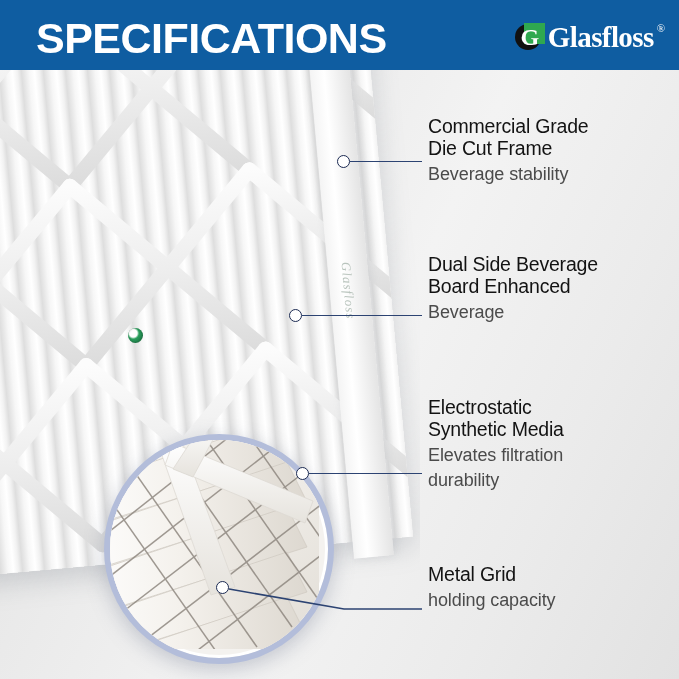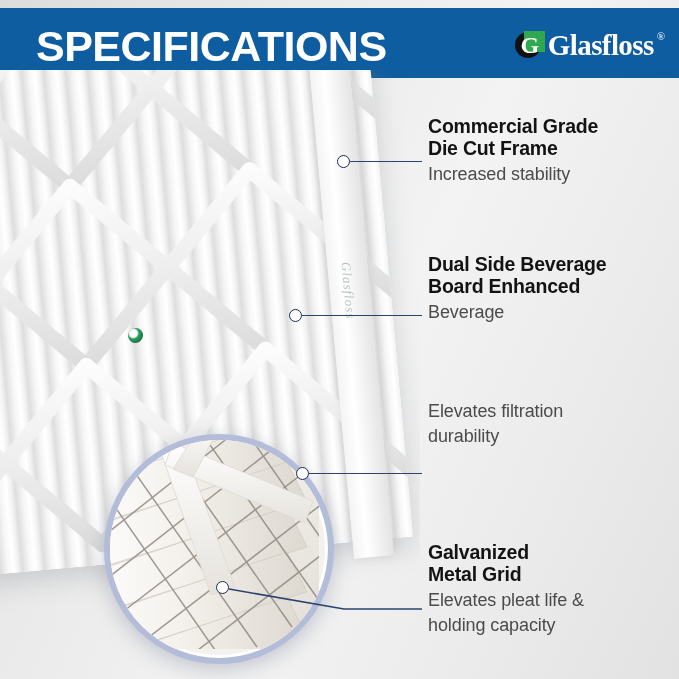--- a/index.html
+++ b/index.html
@@ -12,21 +12,21 @@
     width: 679px;
     height: 679px;
     overflow: hidden;
     font-family: "Liberation Sans", sans-serif;
     background: linear-gradient(115deg, #dcdcdc 0%, #e9e9e9 28%, #f3f3f3 55%, #ebebeb 78%, #e2e2e2 100%);
   }
 
   
   #header {
     position: absolute;
-    left: 0; top: 8px;
+    left: 0; top: 0;
     width: 679px; height: 70px;
     background: #0f5da1;
     overflow: hidden;
   }
   #header-title {
     position: absolute;
     left: 36px; top: 14px;
     font-size: 43px;
     font-weight: bold;
     letter-spacing: -0.5px;
@@ -184,21 +184,21 @@
 
   
   .spec-block {
     position: absolute;
     left: 428px;
     width: 248px;
   }
   .spec-title {
     color: #131313;
     font-size: 19.5px;
-    font-weight: bold;
+    font-weight: normal;
     line-height: 22px;
     letter-spacing: -0.2px;
   }
   .spec-sub {
     color: #4b4b4b;
     font-size: 18px;
     line-height: 25px;
     letter-spacing: -0.1px;
     margin-top: 3px;
   }
@@ -334,45 +334,48 @@
     <polyline points="229,589 344,609 422,609" fill="none" stroke="#2c4372" stroke-width="1.6"></polyline>
   </svg>
   <div class="callout-dot" style="left:216px; top:581px;"></div>
 
   <div class="spec-block" id="block-0">
     <div class="spec-title">
       <span>Commercial Grade</span><br>
       <span>Die Cut Frame</span>
     </div>
     <div class="spec-sub">
-      <span>Increased stability</span>
+      <span>Beverage stability</span>
     </div>
   </div>
 
   <div class="spec-block" id="block-1">
     <div class="spec-title">
       <span>Dual Side Beverage</span><br>
       <span>Board Enhanced</span>
     </div>
     <div class="spec-sub">
       <span>Beverage</span>
     </div>
   </div>
 
   <div class="spec-block" id="block-2">
+    <div class="spec-title">
+      <span>Electrostatic</span><br>
+      <span>Synthetic Media</span>
+    </div>
     <div class="spec-sub">
       <span>Elevates filtration</span>
       <span>durability</span>
     </div>
   </div>
 
   <div class="spec-block" id="block-3">
     <div class="spec-title">
-      <span>Galvanized</span><br>
+      <br>
       <span>Metal Grid</span>
     </div>
     <div class="spec-sub">
-      <span>Elevates pleat life &amp;</span>
       <span>holding capacity</span>
     </div>
   </div>
 
 </div>
 
 </body></html>

